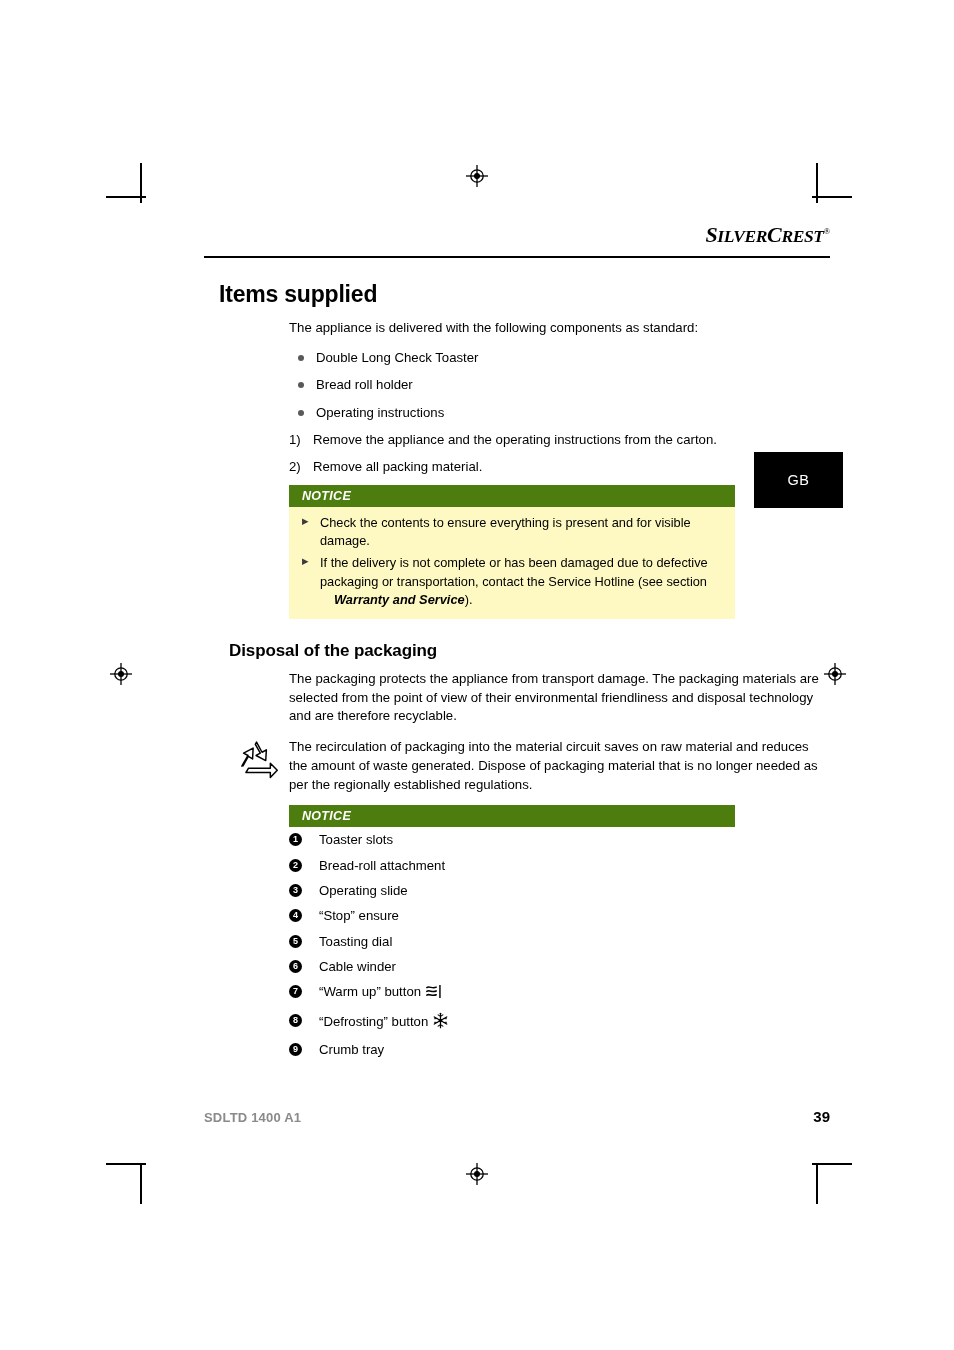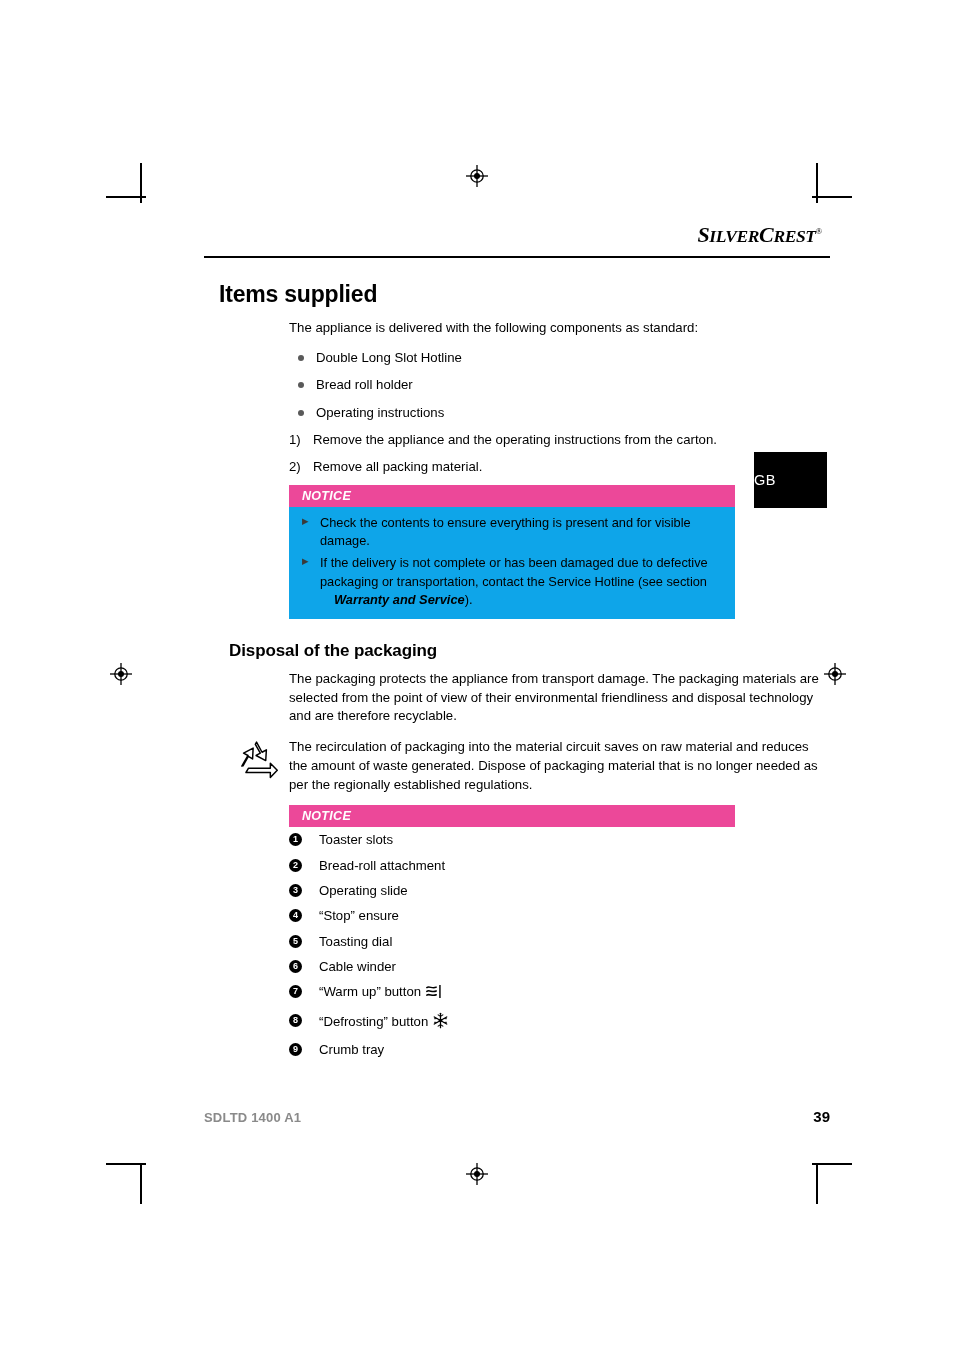--- a/index.html
+++ b/index.html
@@ -28,21 +28,21 @@
     width: 626px;
   }
 
   
   .brand-row {
     height: 30px;
     position: relative;
   }
   .brand-logo {
     position: absolute;
-    right: 8px;
+    right: 0;
     top: 0;
     font-family: "Liberation Serif", serif;
     font-weight: bold;
     font-style: italic;
     font-size: 22px;
     letter-spacing: -0.4px;
     white-space: nowrap;
   }
   .brand-logo .big { font-size: 22px; }
   .brand-logo .sml { font-size: 17.5px; }
@@ -122,30 +122,30 @@
     top: 0;
   }
 
   
   .notice {
     margin: 6px 0 0 0;
     width: 446px;
     margin-left: 0;
   }
   .notice-head {
-    background: #ec4899;
+    background: #4d7c0f;
     color: #ffffff;
     font-size: 12.5px;
     font-weight: bold;
     font-style: italic;
     padding: 4px 0 4px 13px;
     letter-spacing: 0.3px;
   }
   .notice-body {
-    background: #0ea5e9;
+    background: #fef9c3;
     padding: 7px 12px 10px 12px;
   }
   .notice-body ul {
     list-style: none;
     margin: 0;
     padding: 0;
   }
   .notice-body li {
     position: relative;
     font-size: 12.8px;
@@ -210,27 +210,27 @@
     display: inline-block;
     vertical-align: -3px;
     margin-left: 4px;
   }
 
   
   .lang-tab {
     position: absolute;
     left: 754px;
     top: 452px;
-    width: 73px;
+    width: 89px;
     height: 56px;
     background: #000000;
     color: #ffffff;
     font-size: 14.5px;
     line-height: 56px;
-    text-align: left;
+    text-align: center;
     letter-spacing: 0.5px;
   }
 
   
   .footer {
     position: absolute;
     left: 204px;
     top: 1108px;
     width: 626px;
     display: flex;
@@ -306,21 +306,21 @@
     </div>
   </div>
   <div class="header-rule"></div>
 
   <h1 class="sect">Items supplied</h1>
 
   <div class="body-col">
     <p class="para">The appliance is delivered with the following components as standard:</p>
 
     <ul class="bullets">
-      <li>Double Long Slot Hotline</li>
+      <li>Double Long Check Toaster</li>
       <li>Bread roll holder</li>
       <li>Operating instructions</li>
     </ul>
 
     <ol class="steps">
       <li>
         <span class="num">1)</span><span>Remove the appliance and the operating instructions from the carton.</span>
       </li>
       <li>
         <span class="num">2)</span><span>Remove all packing material.</span>

